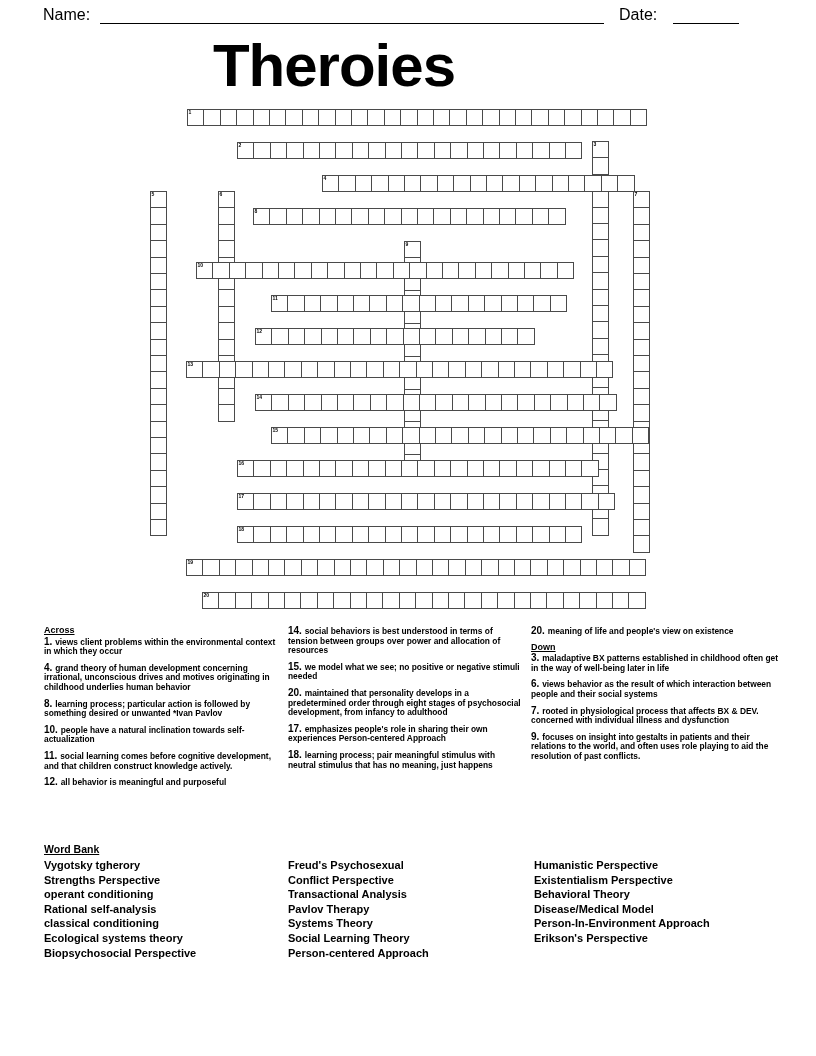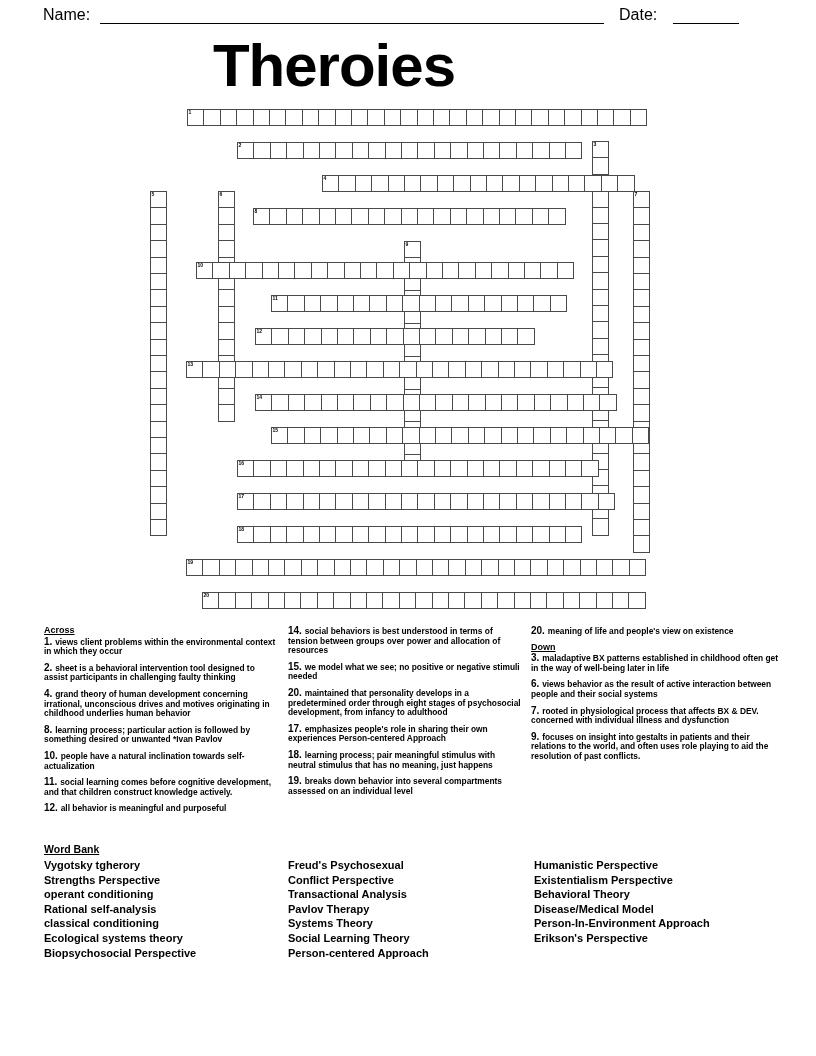--- a/index.html
+++ b/index.html
@@ -539,40 +539,38 @@
       <div class="cell" style="left: 579.2px; top: 592px; width: 17.4px; height: 17.4px;"></div>
       <div class="cell" style="left: 595.6px; top: 592px; width: 17.4px; height: 17.4px;"></div>
       <div class="cell" style="left: 612px; top: 592px; width: 17.4px; height: 17.4px;"></div>
       <div class="cell" style="left: 628.4px; top: 592px; width: 17.4px; height: 17.4px;"></div>
     </div>
 
   <div class="clues">
     <div class="col col1" id="clue-col-1">
         <div class="sec-head">Across</div>
         <div class="clue"><span class="n">1. </span><span>views client problems within the environmental context in which they occur</span></div>
-        <div class="clue"><span class="n">2. </span><span>sheet is a behavioral intervention tool designed to assist participants in challenging faulty thinking</span></div>
         <div class="clue"><span class="n">4. </span><span>grand theory of human development concerning irrational, unconscious drives and motives originating in childhood underlies human behavior</span></div>
         <div class="clue"><span class="n">8. </span><span>learning process; particular action is followed by something desired or unwanted *Ivan Pavlov</span></div>
         <div class="clue"><span class="n">10. </span><span>people have a natural inclination towards self-actualization</span></div>
         <div class="clue"><span class="n">11. </span><span>social learning comes before cognitive development, and that children construct knowledge actively.</span></div>
         <div class="clue"><span class="n">12. </span><span>all behavior is meaningful and purposeful</span></div>
       </div>
     <div class="col col2" id="clue-col-2">
         <div class="clue"><span class="n">14. </span><span>social behaviors is best understood in terms of tension between groups over power and allocation of resources</span></div>
         <div class="clue"><span class="n">15. </span><span>we model what we see; no positive or negative stimuli needed</span></div>
         <div class="clue"><span class="n">20. </span><span>maintained that personality develops in a predetermined order through eight stages of psychosocial development, from infancy to adulthood</span></div>
         <div class="clue"><span class="n">17. </span><span>emphasizes people's role in sharing their own experiences Person-centered Approach</span></div>
         <div class="clue"><span class="n">18. </span><span>learning process; pair meaningful stimulus with neutral stimulus that has no meaning, just happens</span></div>
-        <div class="clue"><span class="n">19. </span><span>breaks down behavior into several compartments assessed on an individual level</span></div>
       </div>
     <div class="col col3" id="clue-col-3">
         <div class="clue"><span class="n">20. </span><span>meaning of life and people's view on existence</span></div>
         <div class="sec-head">Down</div>
         <div class="clue"><span class="n">3. </span><span>maladaptive BX patterns established in childhood often get in the way of well-being later in life</span></div>
-        <div class="clue"><span class="n">6. </span><span>views behavior as the result of active interaction between people and their social systems</span></div>
+        <div class="clue"><span class="n">6. </span><span>views behavior as the result of which interaction between people and their social systems</span></div>
         <div class="clue"><span class="n">7. </span><span>rooted in physiological process that affects BX &amp; DEV. concerned with individual illness and dysfunction</span></div>
         <div class="clue"><span class="n">9. </span><span>focuses on insight into gestalts in patients and their relations to the world, and often uses role playing to aid the resolution of past conflicts.</span></div>
       </div>
   </div>
 
   <div class="wb">
     <div class="wb-head">Word Bank</div>
     <div class="wb-cols">
       <div class="wb-col wbc1" id="wb-col-1">
           <div>Vygotsky tgherory</div>

